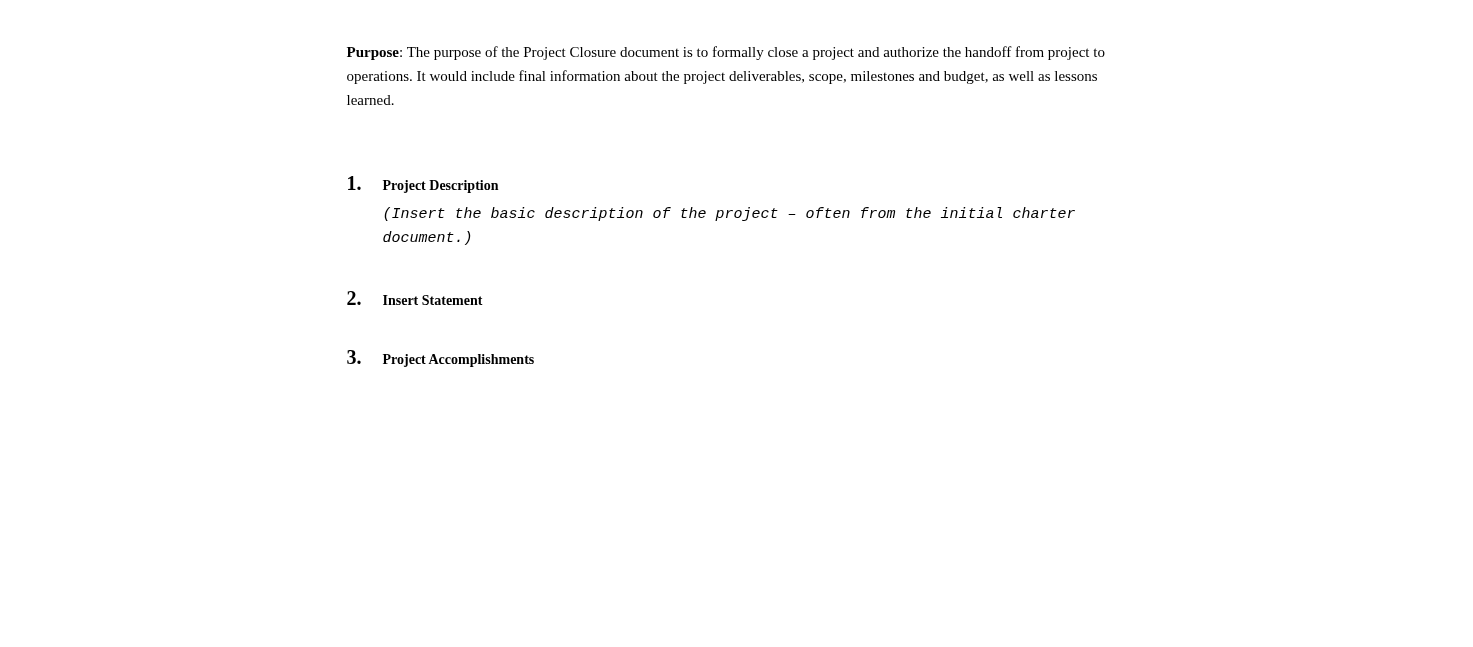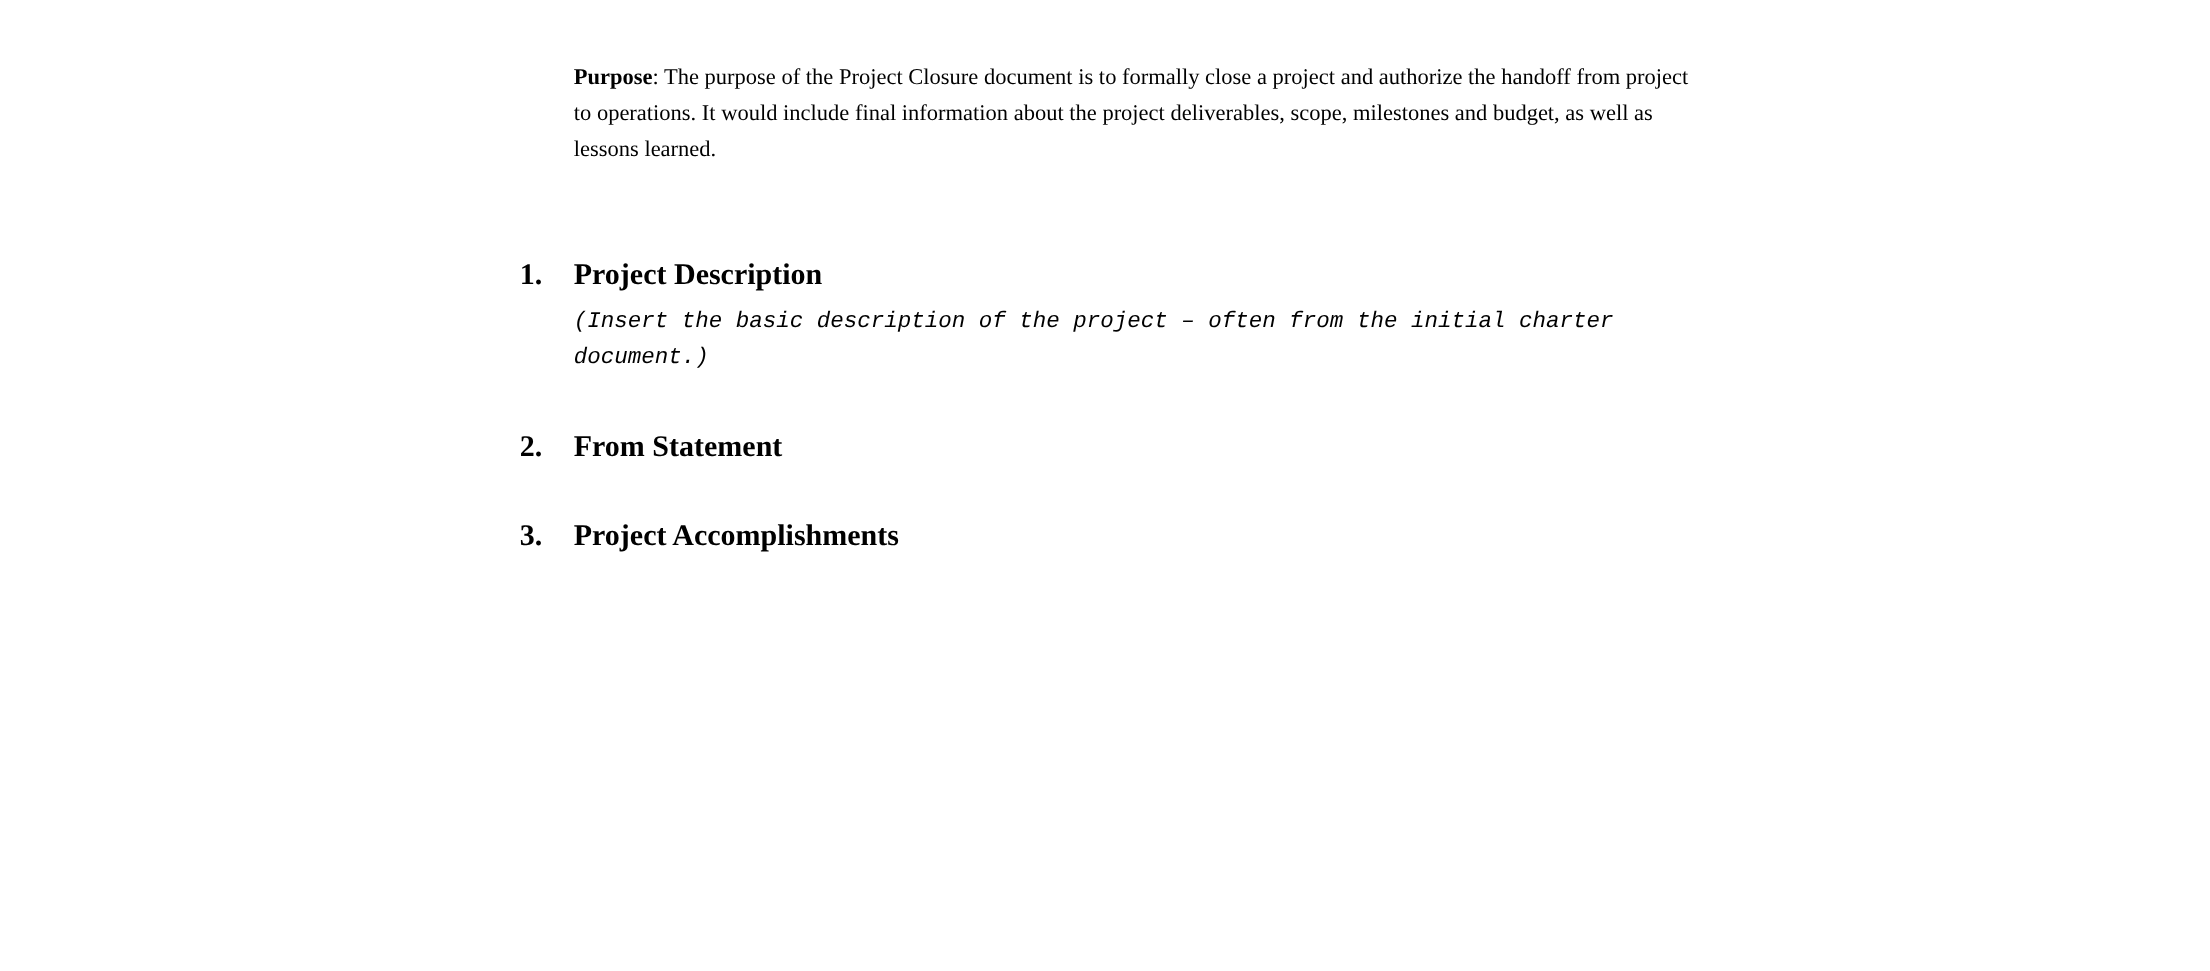--- a/index.html
+++ b/index.html
@@ -19,21 +19,20 @@
 
     .document-container {
       max-width: 1100px;
       margin: 0 auto;
       padding: 40px 160px 40px 160px;
     }
 
     .purpose-section {
       margin-bottom: 40px;
       line-height: 1.6;
-      margin-left: 36px;
     }
 
     .purpose-bold {
       font-weight: bold;
     }
 
     .section-block {
       margin-bottom: 36px;
     }
 
@@ -46,21 +45,21 @@
       gap: 8px;
     }
 
     .section-number {
       font-size: 20px;
       font-weight: bold;
       min-width: 28px;
     }
 
     .section-title {
-      font-size: 20px;
+      font-size: 14px;
       font-weight: bold;
     }
 
     .section-body {
       line-height: 1.6;
       padding-left: 36px;
     }
 
     .italic-text {
       font-style: italic;
@@ -87,21 +86,21 @@
   <div class="section-block">
         <div class="section-heading">
           <span class="section-number">1.</span>
           <span class="section-title">Project Description</span>
         </div>
         <div class="section-body italic-text">(Insert the basic description of the project – often from the initial charter document.)</div>
       </div>
       <div class="section-block">
         <div class="section-heading">
           <span class="section-number">2.</span>
-          <span class="section-title">From Statement</span>
+          <span class="section-title">Insert Statement</span>
         </div>
       </div>
       <div class="section-block">
         <div class="section-heading">
           <span class="section-number">3.</span>
           <span class="section-title">Project Accomplishments</span>
         </div>
       </div>
     </div>
 

